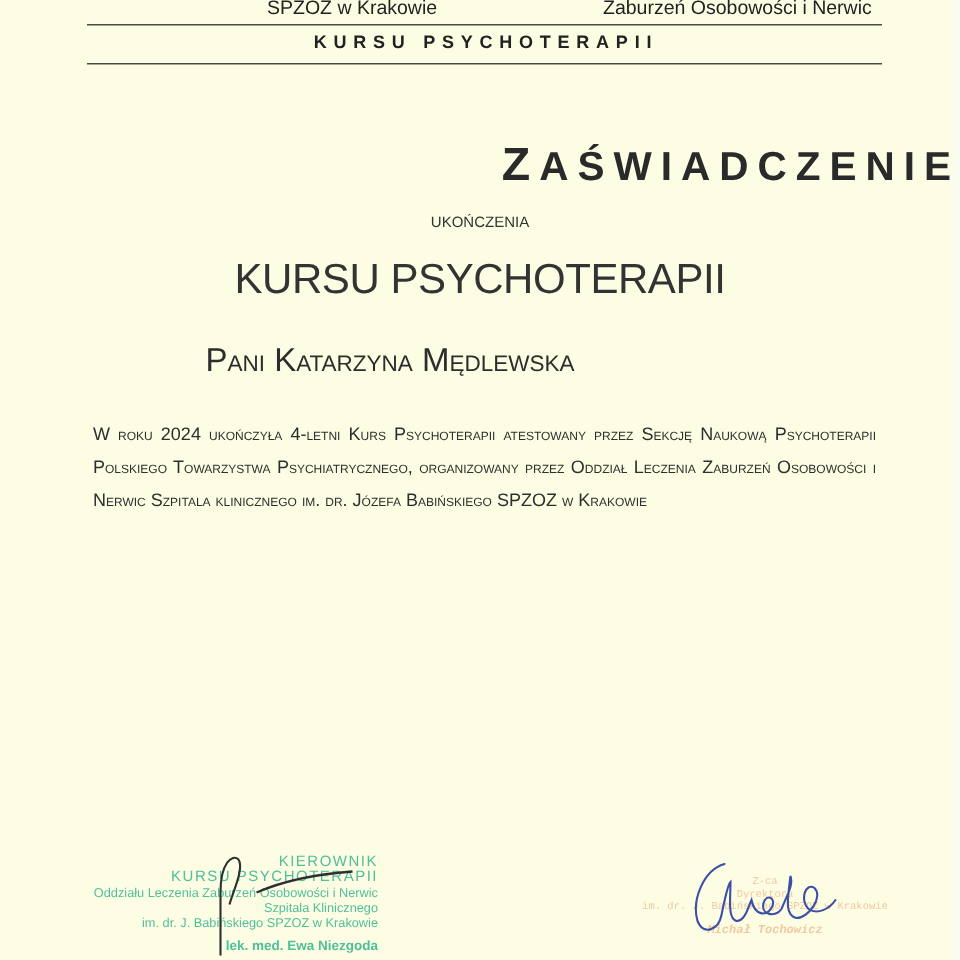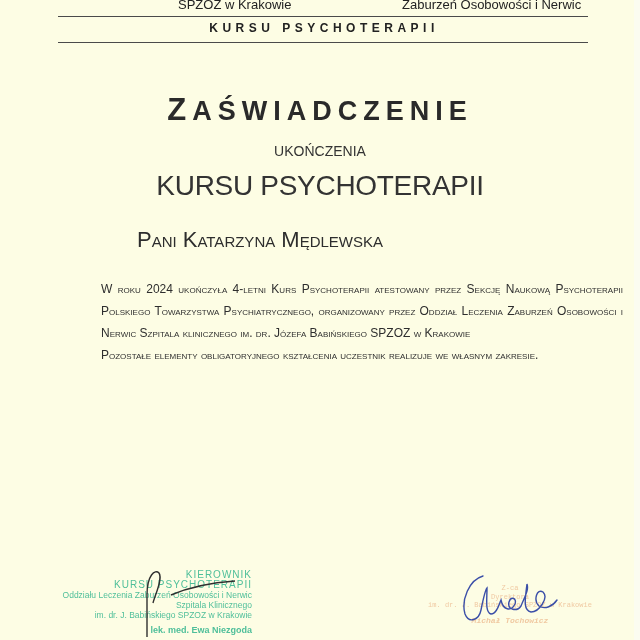--- a/index.html
+++ b/index.html
@@ -25,41 +25,41 @@
       background: #4a4a4a;
     }
     .rule.r1 { top: 16px; }
     .rule.r2 { top: 42px; }
     .course-band {
       position: absolute; top: 21px; left: 0; width: 640px; text-align: center;
       font-size: 12px; font-weight: bold; letter-spacing: 4.5px; color: #222;
       padding-left: 8px;
     }
     .title {
-      position: absolute; top: 92px; left: 0; width: 640px; text-align: center;
+      position: absolute; top: 92px; left: 0; width: 640px; text-align: right;
       font-size: 27px; font-weight: bold; letter-spacing: 6px; color: #2a2a2a;
       font-variant: small-caps;
     }
     .title .big { font-size: 31px; }
     .subtitle {
       position: absolute; top: 143px; left: 0; width: 640px; text-align: center;
-      font-size: 14px; color: #333;
+      font-size: 10px; color: #333;
     }
     .course-name {
       position: absolute; top: 170px; left: 0; width: 640px; text-align: center;
       font-size: 28px; color: #333; letter-spacing: -0.3px;
     }
     .recipient {
       position: absolute; top: 227px; left: 0; width: 520px; text-align: center;
       font-size: 22px; color: #2d2d2d; font-variant: small-caps;
     }
     .body-text {
       position: absolute; top: 279px; left: 62px; width: 522px;
       font-size: 12px; line-height: 21.9px; color: #2e2e2e;
-      font-variant: small-caps; text-align: justify; margin-left: 39px;
+      font-variant: small-caps; text-align: justify;
     }
     .body-text p { margin: 0; }
     .stamp-left {
       position: absolute; left: 62px; top: 570px; width: 190px;
       text-align: right; color: #4fbf9a; font-size: 8.5px; line-height: 10px;
     }
     .stamp-left .big { font-size: 10px; letter-spacing: 1px; }
     .stamp-left .name { margin-top: 5px; font-weight: bold; font-size: 9px; }
     .stamp-right {
       position: absolute; left: 410px; top: 584px; width: 200px;
@@ -83,21 +83,20 @@
 
 <div class="title">
   <span class="big">Z</span><span>AŚWIADCZENIE</span>
 </div>
 <div class="subtitle">UKOŃCZENIA</div>
 <div class="course-name">KURSU PSYCHOTERAPII</div>
 <div class="recipient">Pani Katarzyna Mędlewska</div>
 
 <div class="body-text">
   <p>W roku 2024 ukończyła 4-letni Kurs Psychoterapii atestowany przez Sekcję Naukową Psychoterapii Polskiego Towarzystwa Psychiatrycznego, organizowany przez Oddział Leczenia Zaburzeń Osobowości i Nerwic Szpitala klinicznego im. dr. Józefa Babińskiego SPZOZ w Krakowie</p>
-  <p>Pozostałe elementy obligatoryjnego kształcenia uczestnik realizuje we własnym zakresie.</p>
 </div>
 
 <div class="stamp-left">
   <div class="big">KIEROWNIK</div>
   <div class="big">KURSU PSYCHOTERAPII</div>
   <div>Oddziału Leczenia Zaburzeń Osobowości i Nerwic</div>
   <div>Szpitala Klinicznego</div>
   <div>im. dr. J. Babińskiego SPZOZ w Krakowie</div>
   <div class="name">lek. med. Ewa Niezgoda</div>
 </div>

